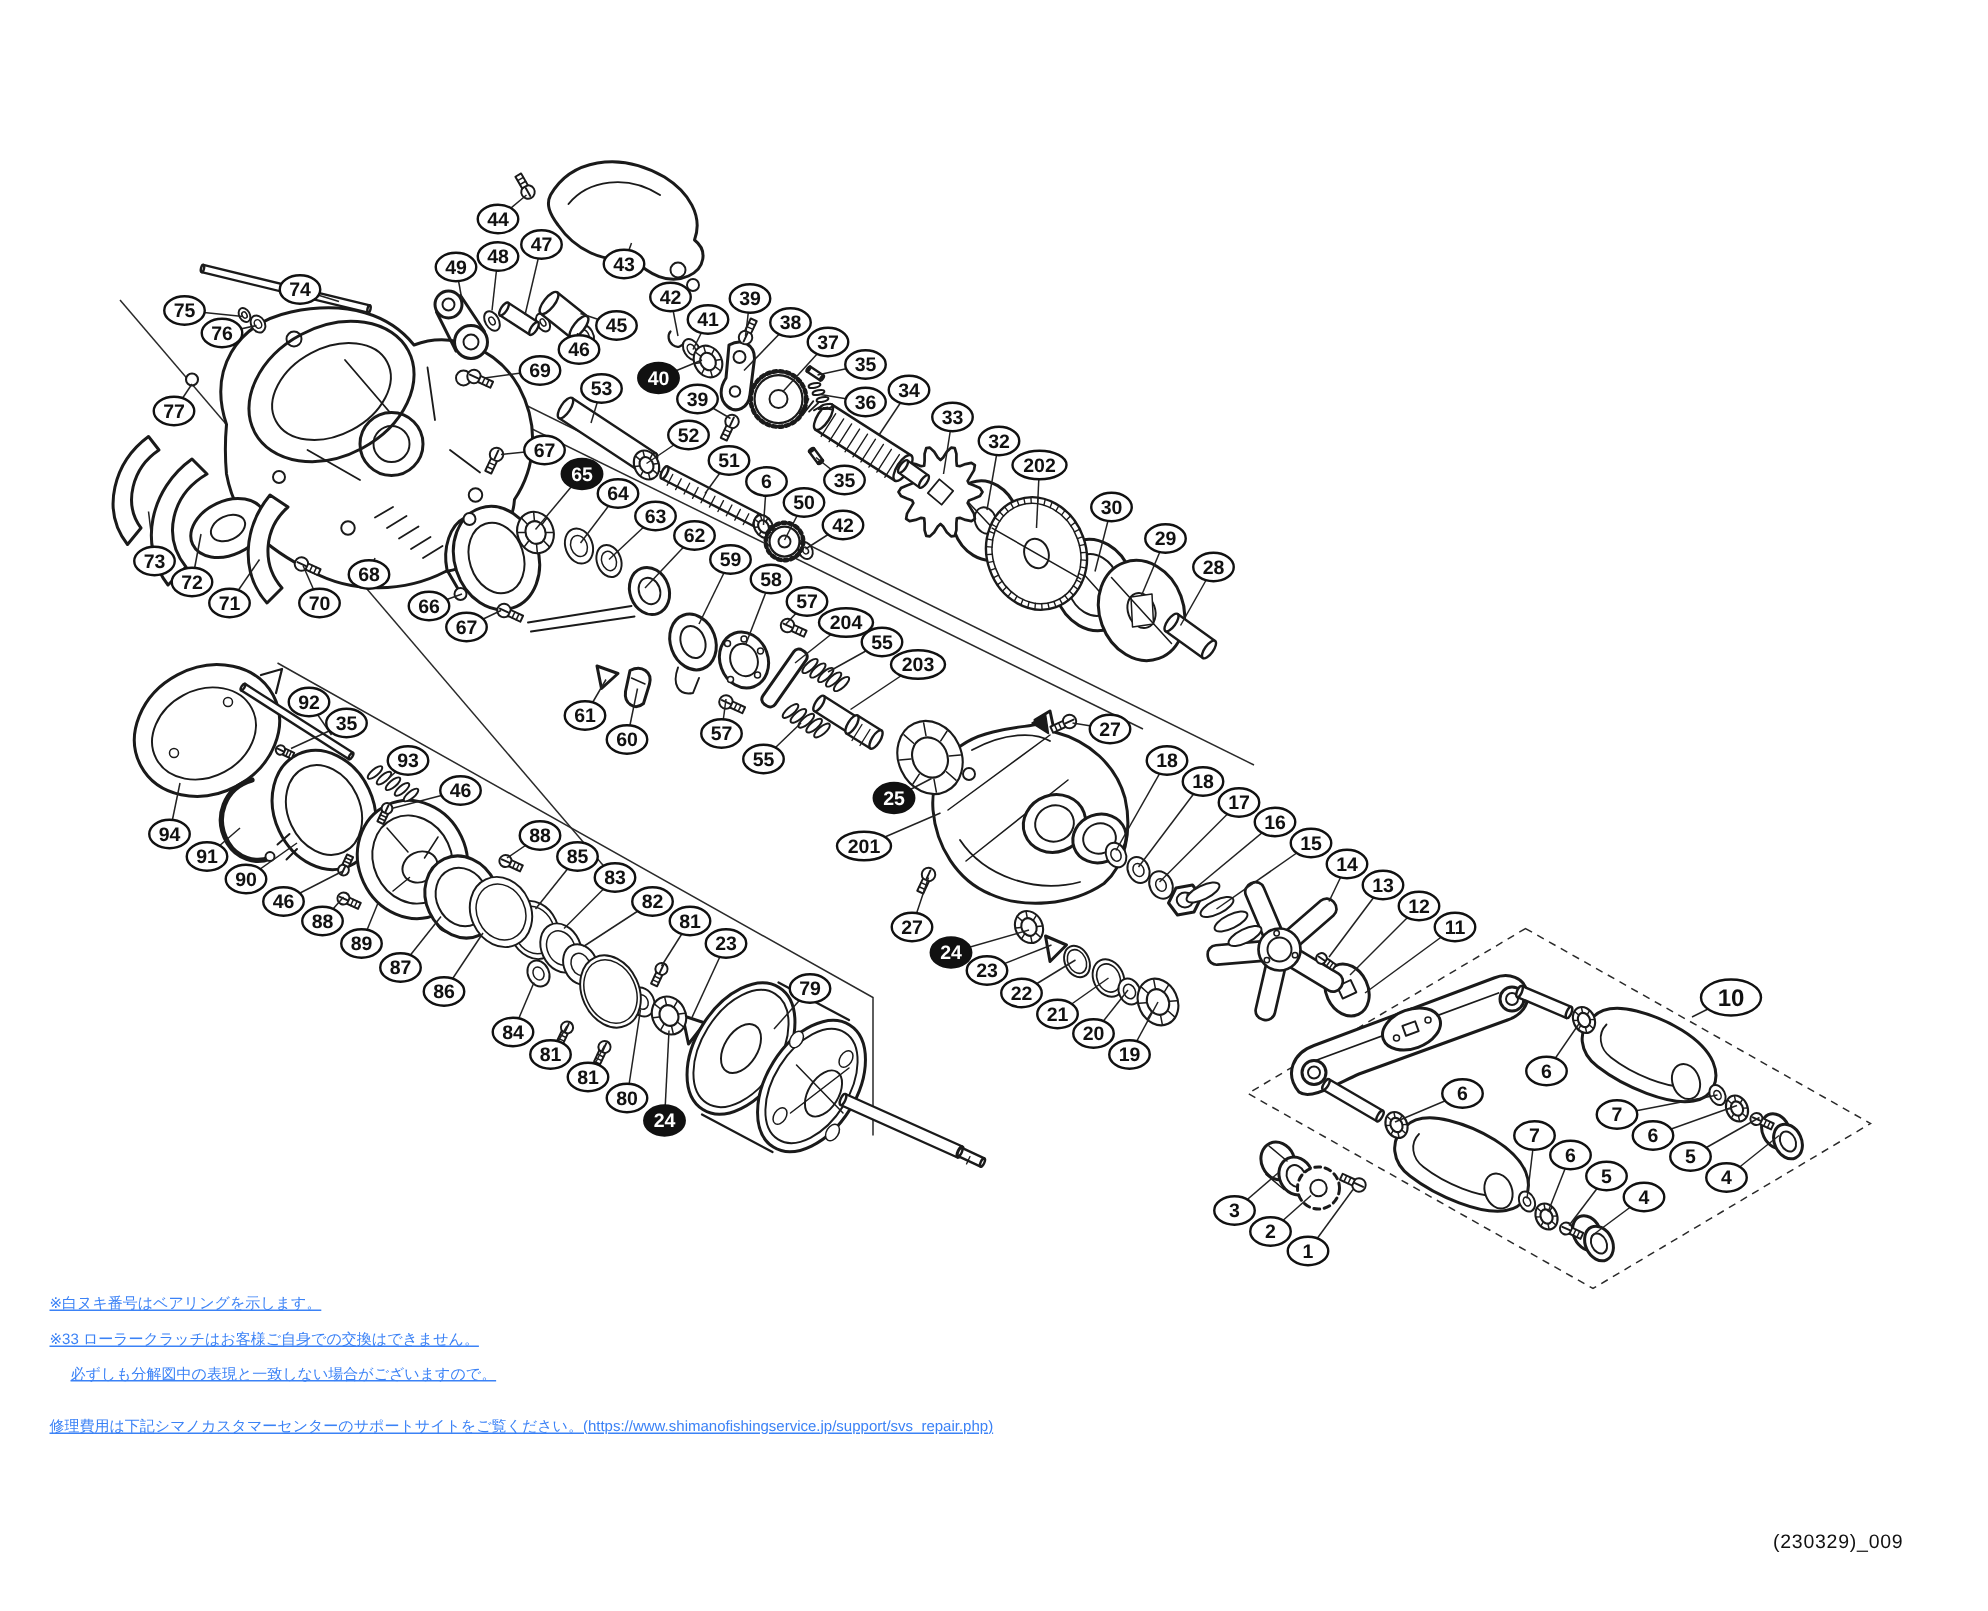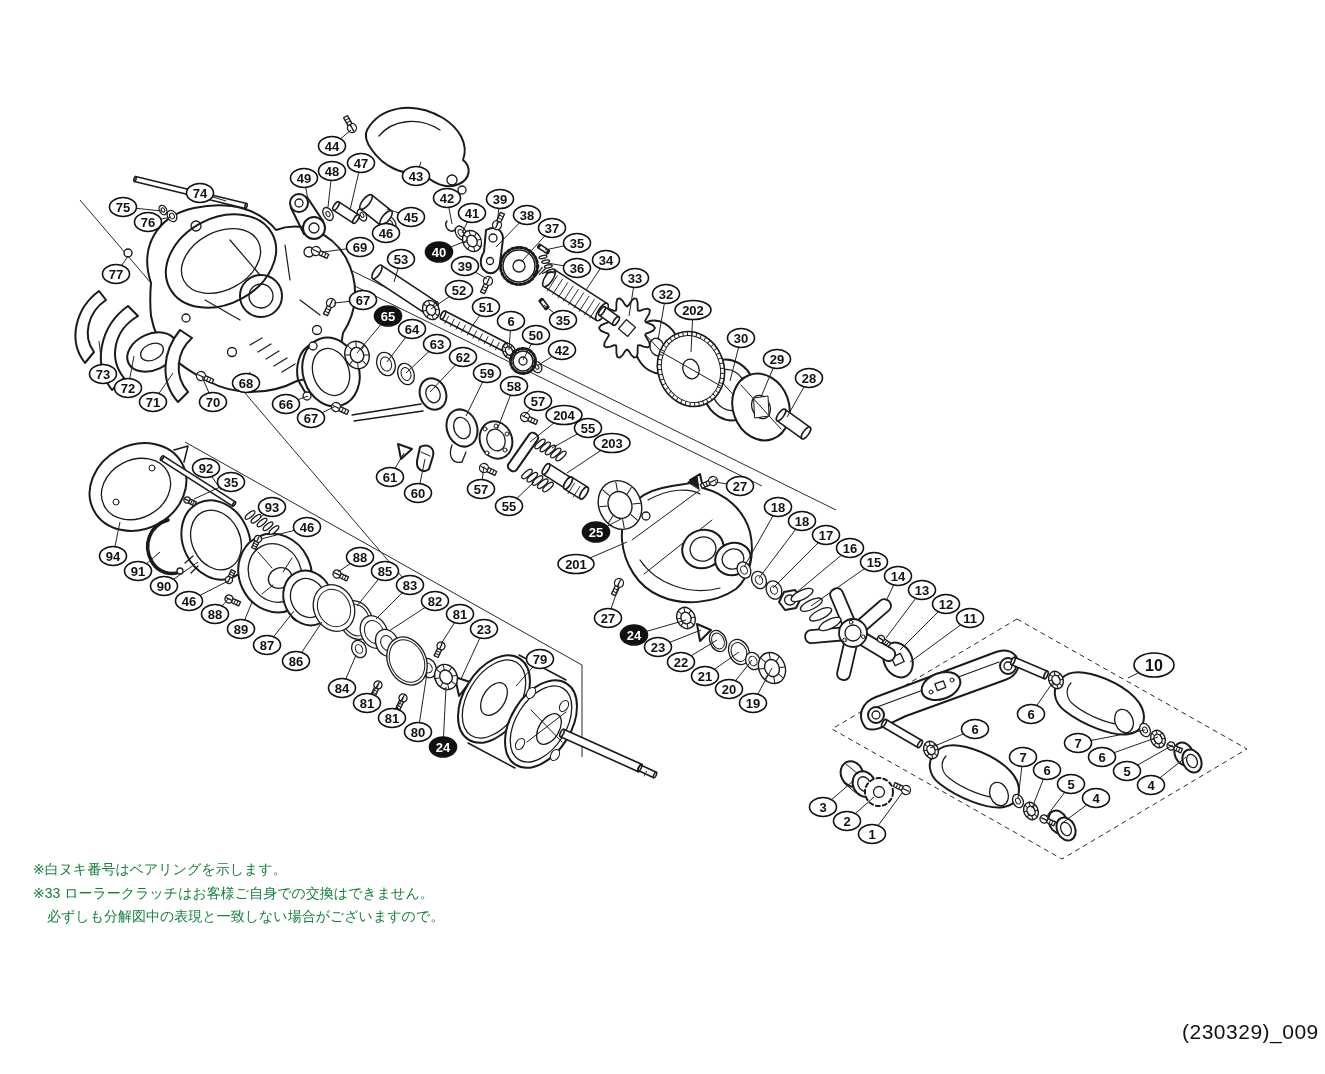--- a/index.html
+++ b/index.html
@@ -1,22 +1,22 @@
 <!DOCTYPE html>
 <html><head>
 <meta charset="utf-8">
 <style>
   html,body{margin:0;padding:0;background:#fff;}
   .stage{position:relative;width:1325px;height:1074px;background:#fff;overflow:hidden;
          font-family:"Liberation Sans","DejaVu Sans",sans-serif;color:#1a1a1a;}
   .stage svg{position:absolute;left:0;top:0;}
-  .notes{position:absolute;left:33px;top:858px;font-size:14px;line-height:23.5px;color:#15803d;}
+  .notes{position:absolute;left:33px;top:858px;font-size:10px;line-height:23.5px;color:#3b82f6;text-decoration:underline;}
   .notes .para{margin-bottom:11px;}
   .notes .indent{padding-left:14px;}
-  .docid{position:absolute;left:1182px;top:1020px;font-size:21px;color:#111;letter-spacing:.5px;}
+  .docid{position:absolute;left:1182px;top:1020px;font-size:13px;color:#111;letter-spacing:.5px;}
 </style>
 </head>
 <body>
 
 <div class="stage">
 <svg id="dsvg" width="1325" height="1074" viewBox="0 0 1325 1074">
 
   <g id="guides" stroke="#2a2a2a" stroke-width="1" fill="none">
     <path d="M80,200 L415,592"></path>
     <path d="M322,256 L836,510"></path>
@@ -1441,16 +1441,17 @@
       </g>
 </svg>
 
 <div class="notes">
   <div class="para">
     <div>※白ヌキ番号はベアリングを示します。</div>
     <div>※33 ローラークラッチはお客様ご自身での交換はできません。</div>
     <div class="indent">必ずしも分解図中の表現と一致しない場合がございますので。</div>
   </div>
   <div class="para">
+    <div>修理費用は下記シマノカスタマーセンターのサポートサイトをご覧ください。(https://www.shimanofishingservice.jp/support/svs_repair.php)</div>
   </div>
 </div>
 <div class="docid">(230329)_009</div>
 </div>
 
 </body></html>

